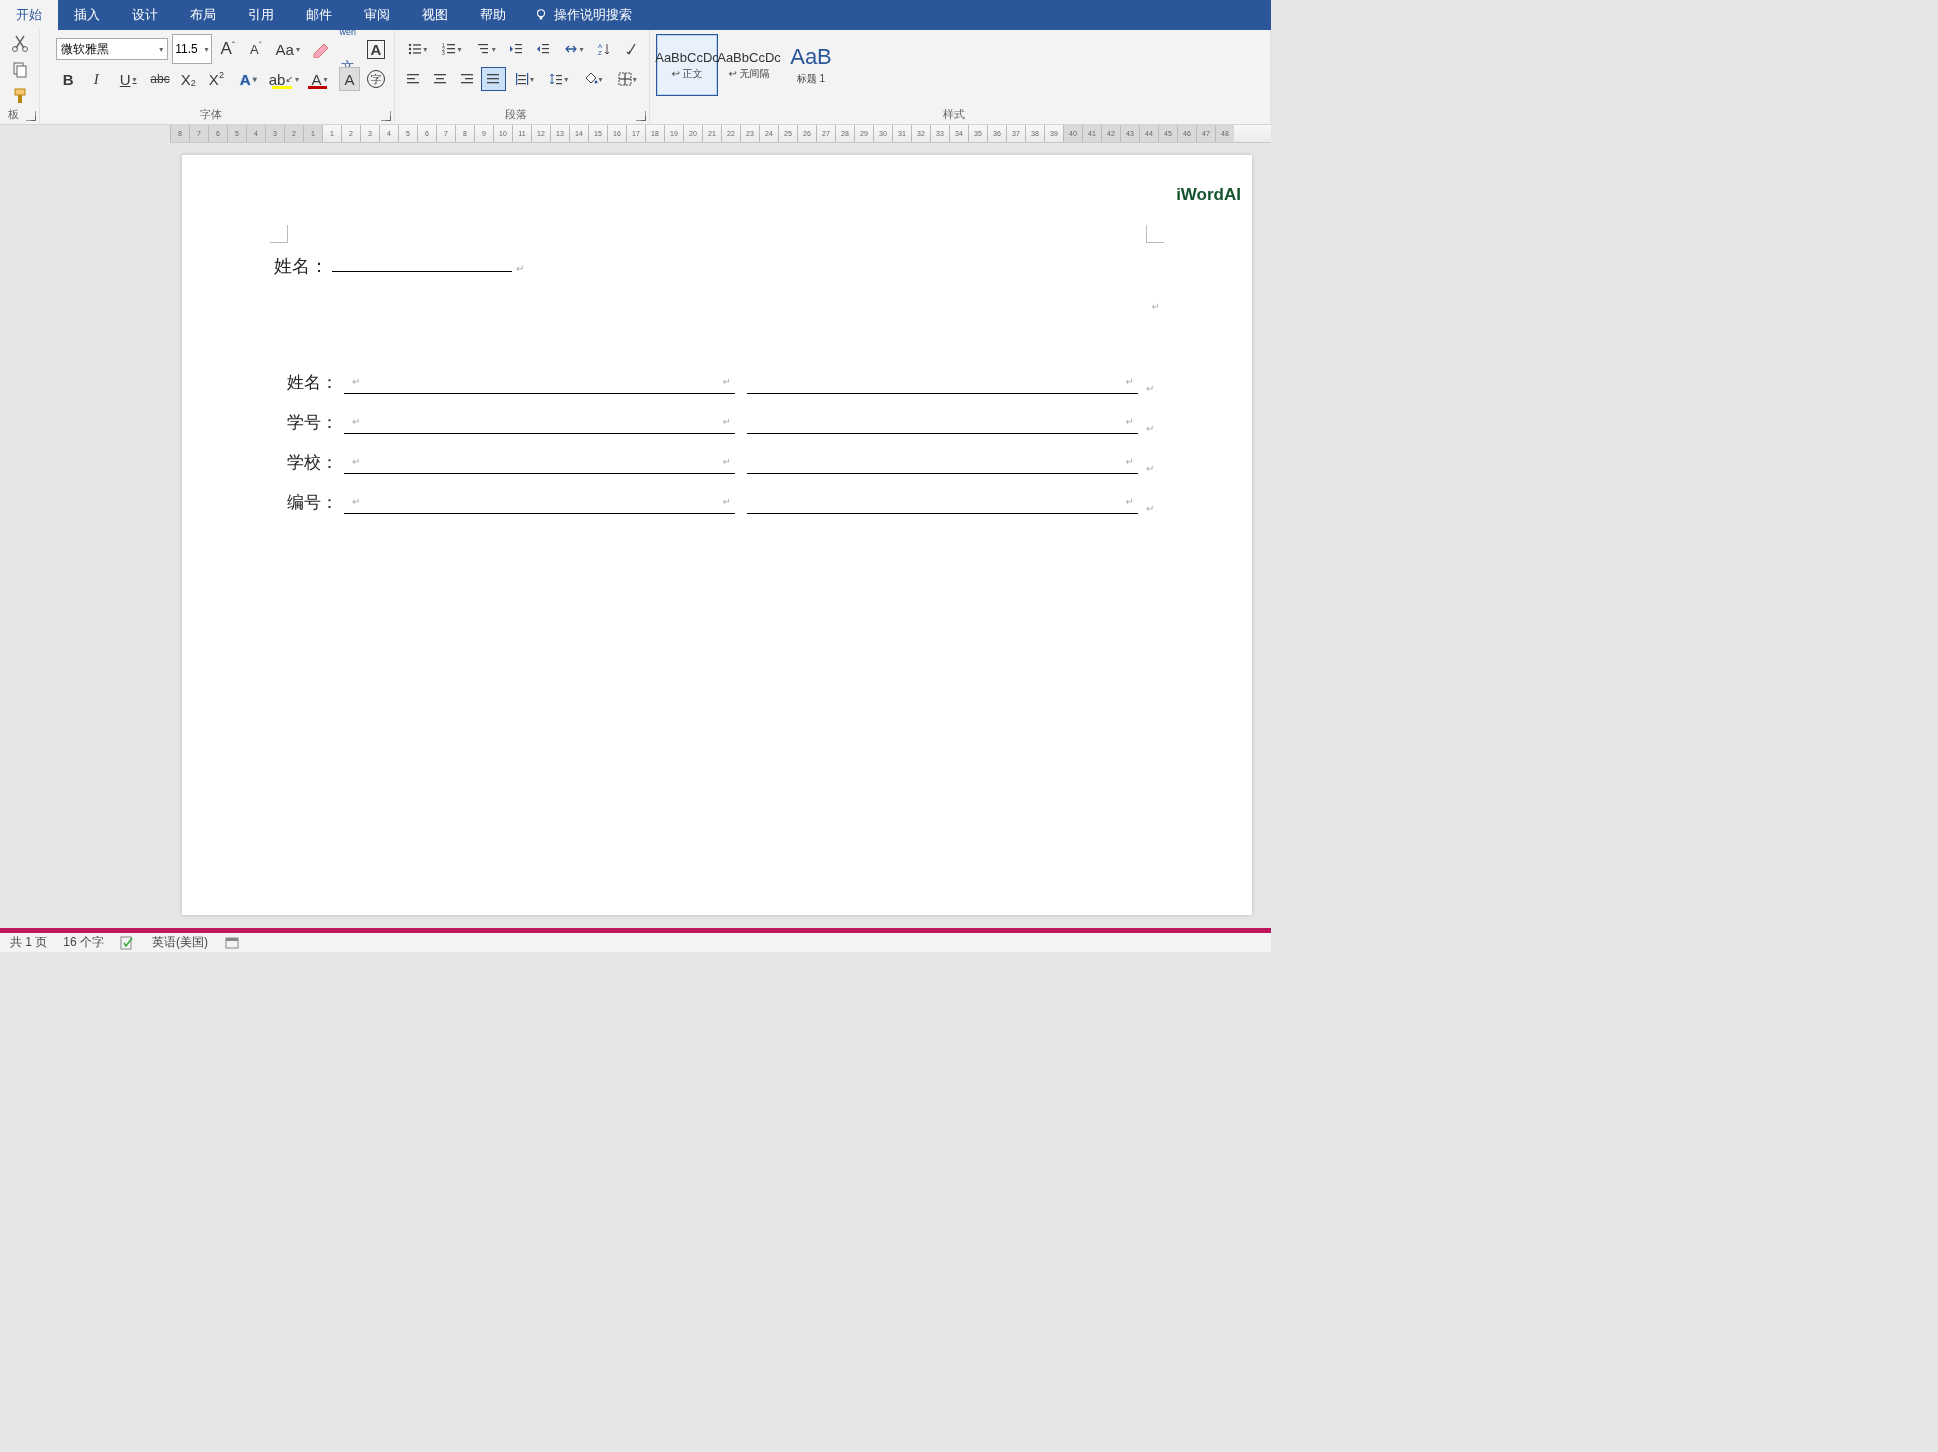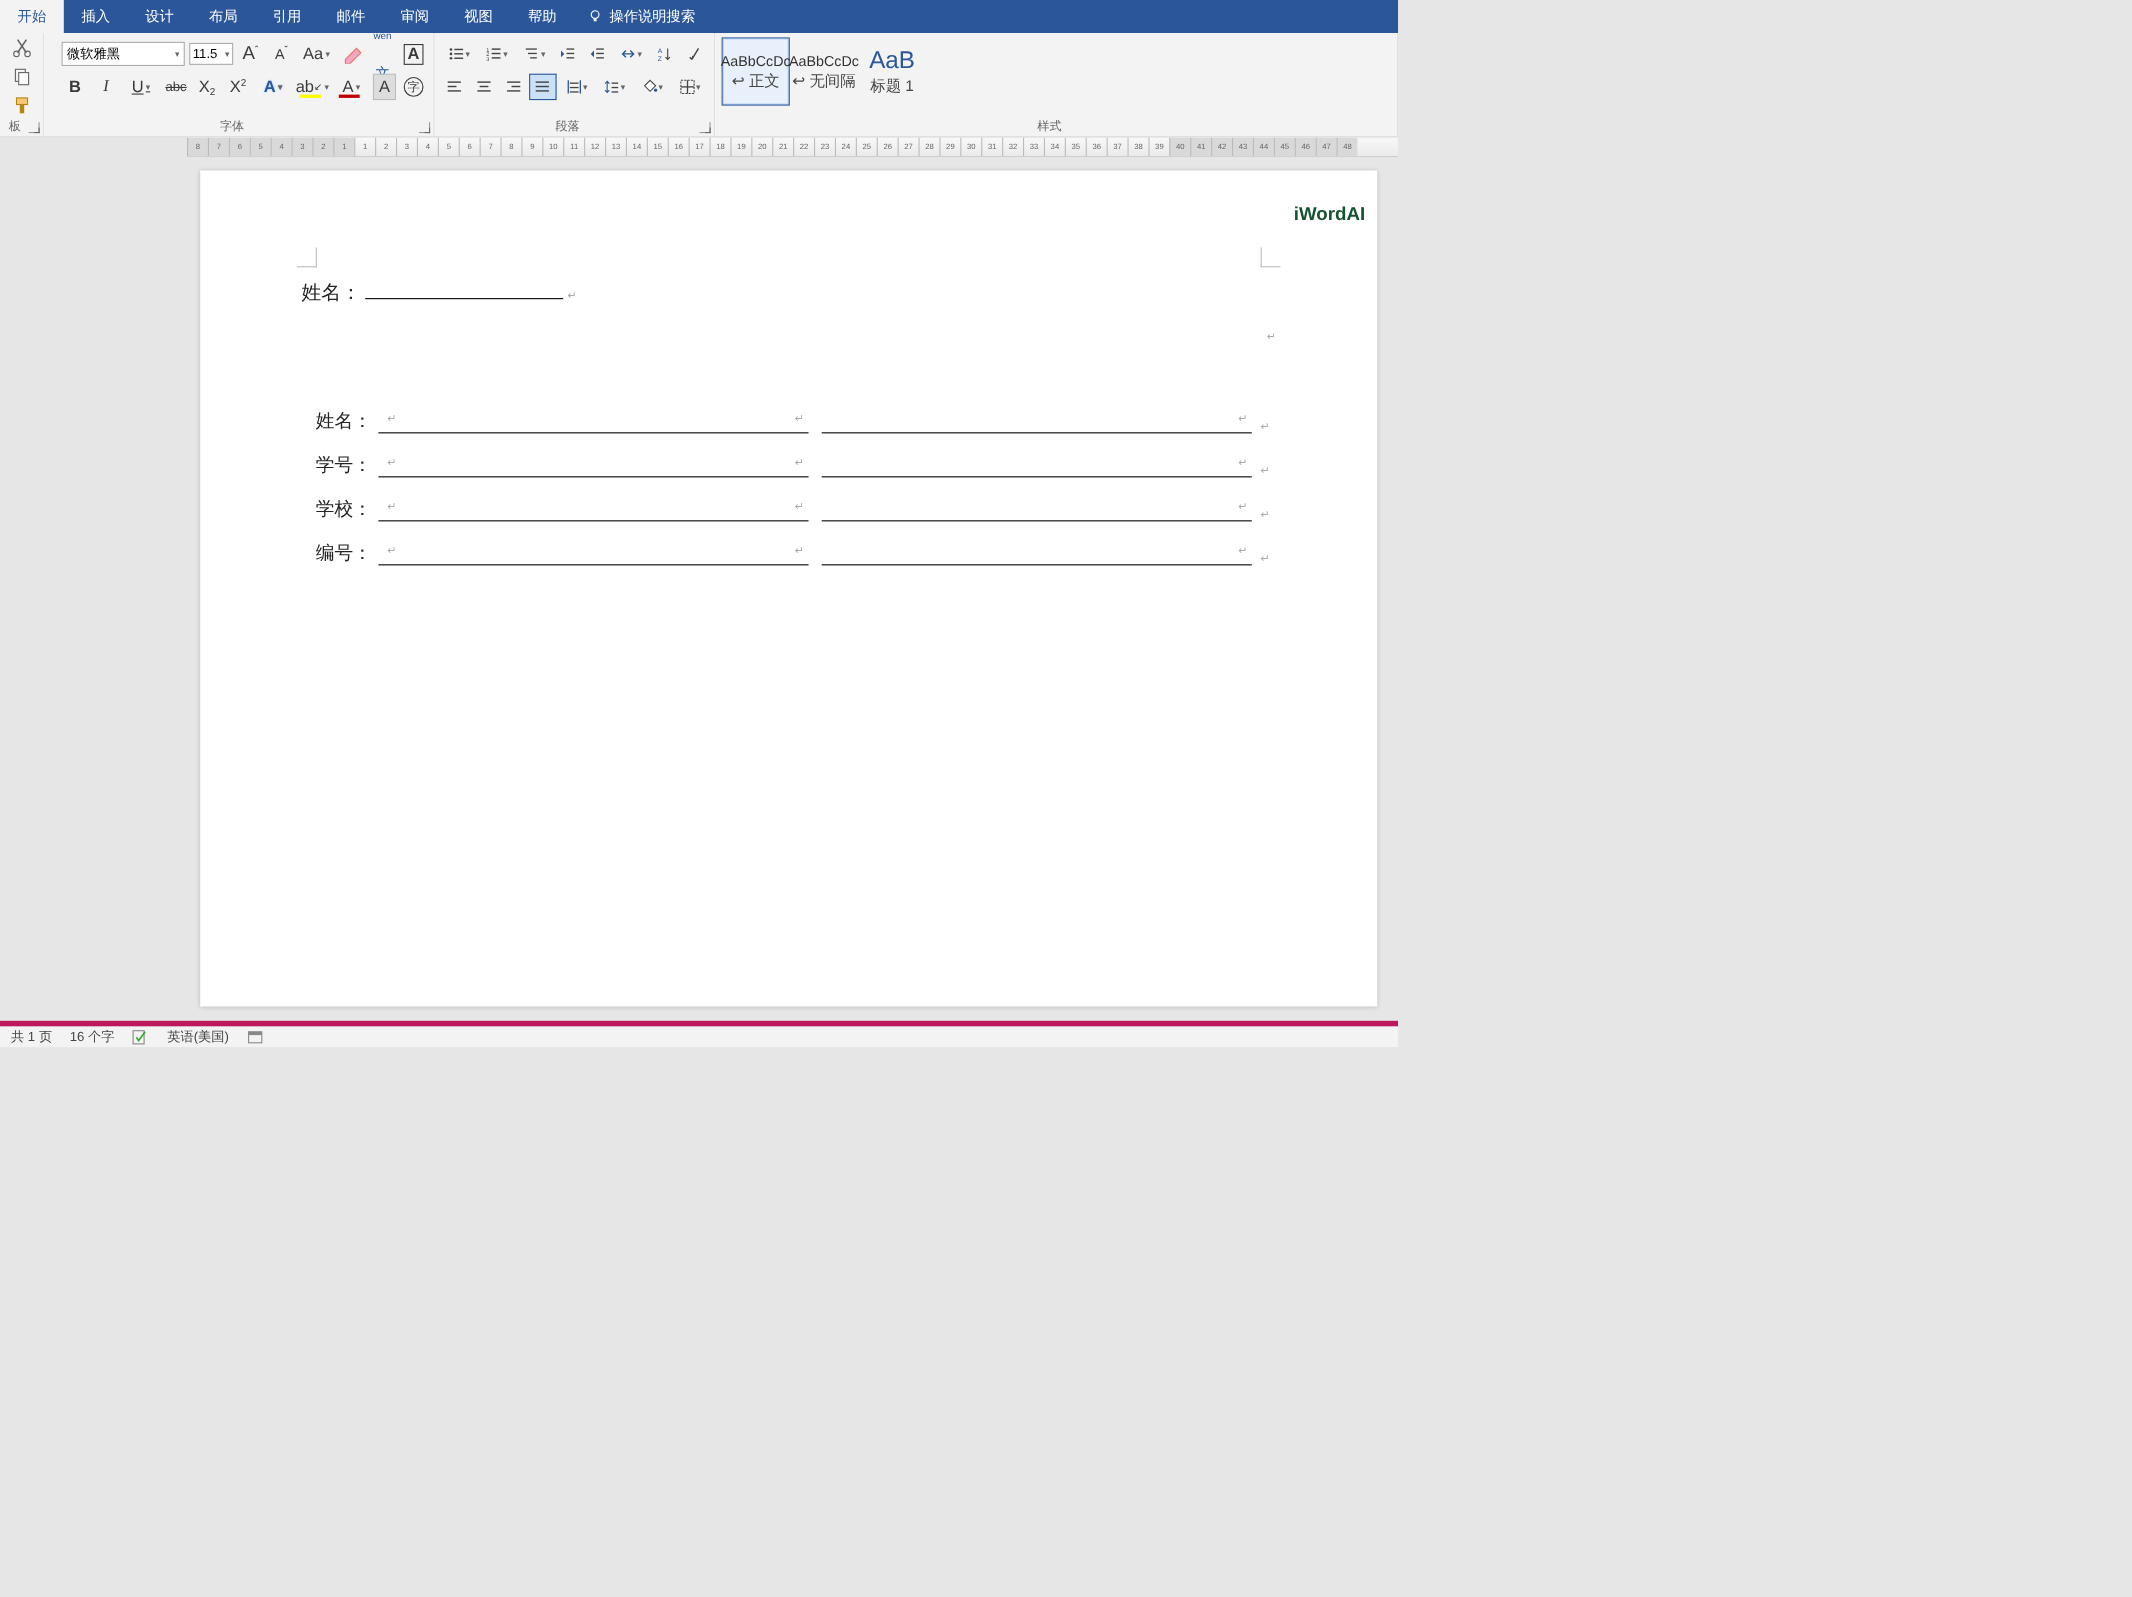--- a/index.html
+++ b/index.html
@@ -20,21 +20,21 @@
 .group-launcher::after { content: ""; position: absolute; right: -1px; bottom: -1px; width: 4px; height: 4px; border-right: 1px solid #666; border-bottom: 1px solid #666; }
 
 
 .clipboard { width: 40px; align-items: center; justify-content: flex-start; gap: 6px; }
 .clip-icon { width: 20px; height: 20px; display: flex; align-items: center; justify-content: center; }
 
 
 .font-group { width: 355px; }
 .font-row { display: flex; align-items: center; gap: 4px; height: 30px; margin-left: 10px; }
 .font-name { width: 120px; height: 22px; border: 1px solid #ababab; background: #fff; font-size: 12px; padding: 0 4px; display: flex; align-items: center; justify-content: space-between; }
-.font-size { width: 42px; height: 20px; border: 1px solid #ababab; background: #fff; font-size: 12px; padding: 0 2px; display: flex; align-items: center; justify-content: space-between; }
+.font-size { width: 42px; height: 30px; border: 1px solid #ababab; background: #fff; font-size: 12px; padding: 0 2px; display: flex; align-items: center; justify-content: space-between; }
 .dd { font-size: 8px; color: #666; }
 .ibtn { width: 26px; height: 24px; display: flex; align-items: center; justify-content: center; cursor: pointer; font-size: 15px; color: #3b3b3b; position: relative; }
 .ibtn.wide { width: 34px; }
 .ibtn .sub { font-size: 9px; position: relative; top: 4px; }
 .ibtn .sup { font-size: 9px; position: relative; top: -4px; }
 .ibtn.ddr::after { content: "▾"; font-size: 8px; color: #666; margin-left: 2px; }
 .highlight-bar { position: absolute; bottom: 2px; left: 4px; right: 8px; height: 3px; background: #ffff00; }
 .color-bar { position: absolute; bottom: 2px; left: 4px; right: 8px; height: 3px; background: #c00000; }
 .char-border { border: 1.5px solid #3b3b3b; padding: 0 3px; font-weight: bold; }
 .circle-char { border: 1.5px solid #3b3b3b; border-radius: 50%; width: 18px; height: 18px; display: flex; align-items: center; justify-content: center; font-size: 11px; }
@@ -47,21 +47,21 @@
 .pbtn.active { background: #c9e0f7; border: 1px solid #2b579a; }
 .pbtn svg { width: 16px; height: 16px; }
 
 
 .styles-group { flex: 1; min-width: 250px; }
 .styles-row { display: flex; height: 62px; gap: 0; }
 .style-item { width: 62px; border: 1px solid transparent; display: flex; flex-direction: column; align-items: center; justify-content: center; cursor: pointer; font-size: 10px; color: #444; }
 .style-item.selected { border: 1px solid #2b579a; background: #e8f0fb; box-shadow: inset 0 0 0 1px #b8d3f0; }
 .style-preview { font-size: 13px; color: #333; }
 .style-preview.big { font-size: 22px; color: #2b579a; }
-.style-name { margin-top: 2px; font-size: 14px; }
+.style-name { margin-top: 2px; font-size: 10px; }
 
 
 .ruler-area { background: #e6e6e6; height: 18px; position: relative; overflow: hidden; }
 .ruler { position: absolute; left: 170px; right: 0; top: 0; height: 18px; background: linear-gradient(#f8f8f8,#eaeaea); border-bottom: 1px solid #c9c9c9; font-size: 7px; color: #666; }
 .ruler-inner { position: absolute; left: 0; right: 0; top: 0; bottom: 0; display: flex; }
 .ruler-seg { width: 19px; border-left: 1px solid #bbb; text-align: center; line-height: 18px; }
 .ruler-margin { background: #d9d9d9; }
 
 
 .doc-area { position: absolute; top: 143px; left: 0; right: 0; bottom: 24px; background: #e6e6e6; overflow: auto; }

